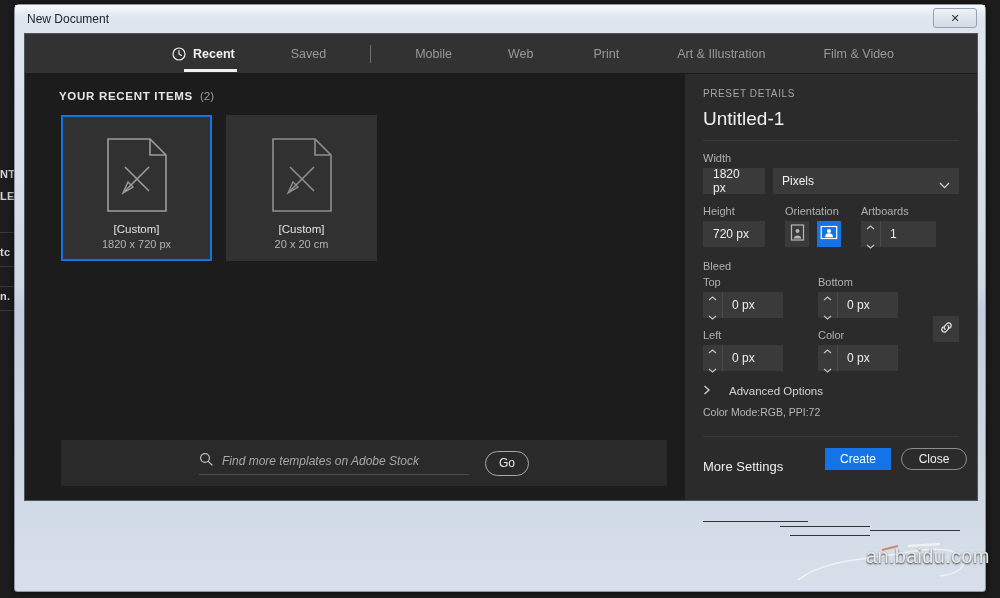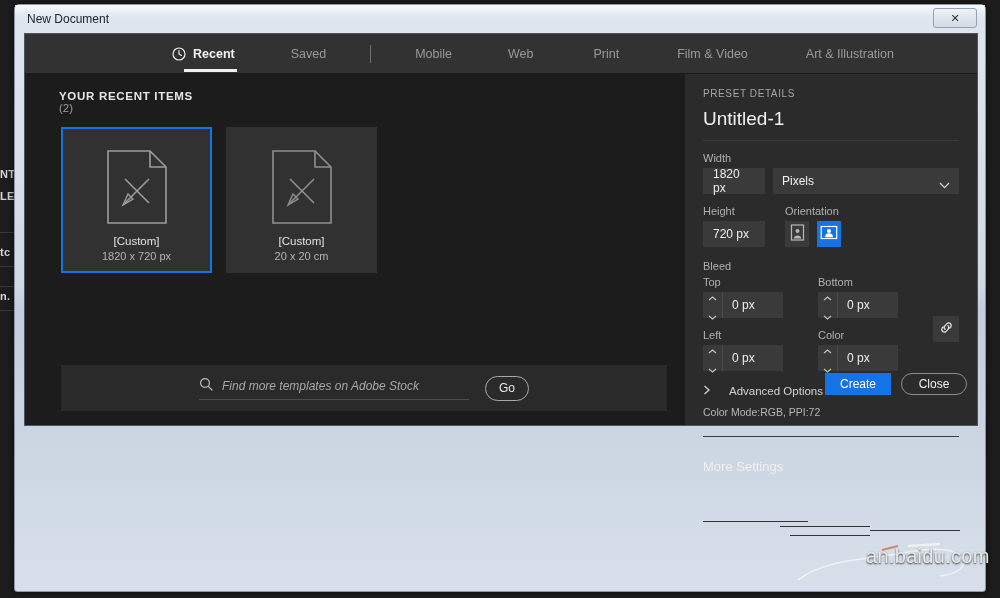--- a/index.html
+++ b/index.html
@@ -39,21 +39,21 @@
   .close-btn {
     position: absolute; right: 8px; top: 3px; width: 44px; height: 20px;
     background: linear-gradient(180deg,#eef2f7,#d2dae5);
     border: 1px solid #97a1b0; border-radius: 3px;
     display: flex; align-items: center; justify-content: center;
   }
   .close-glyph { font-size: 11px; color: #2a2f38; line-height: 1; }
 
   
   .dialog {
-    position: absolute; left: 9px; top: 28px; width: 954px; height: 393px;
+    position: absolute; left: 9px; top: 28px; width: 954px; height: 468px;
     background: #1e1e1e; border: 1px solid #4e545d;
     display: flex; flex-direction: column;
   }
 
   
   .tabbar {
     height: 40px; background: #323232;
     display: flex; align-items: center;
     border-bottom: 1px solid #1a1a1a;
     position: relative;
@@ -69,21 +69,21 @@
   .tab-sep { width: 1px; height: 18px; background: #6d6d6d; }
   .clock-icon { width: 14px; height: 14px; display: inline-block; }
 
   
   .main { flex: 1; display: flex; min-height: 0; }
   .left-pane { width: 699px; background: #1c1c1c; position: relative; display: flex; flex-direction: column; }
   .right-pane { flex: 1; background: #2b2b2b; position: relative; padding: 14px 18px 0 18px; }
 
   
   .recent-head {
-    margin: 16px 0 0 34px; display: flex; align-items: baseline;  flex-direction: column;
+    margin: 16px 0 0 34px; display: flex; align-items: baseline; gap: 7px;
   }
   .recent-title { color: #e6e6e6; font-size: 11.5px; font-weight: bold; letter-spacing: .7px; }
   .recent-count { color: #9b9b9b; font-size: 11.5px; }
   .cards { margin: 13px 0 0 36px; display: flex; gap: 14px; }
   .card {
     width: 151px; height: 146px; background: #313131;
     display: flex; flex-direction: column; align-items: center;
     border: 2px solid transparent; position: relative;
   }
   .card.selected { border-color: #1473e6; }
@@ -220,24 +220,24 @@
         <div class="tab" style="margin-left:42px;">
           <span>Mobile</span>
         </div>
         <div class="tab" style="margin-left:52px;">
           <span>Web</span>
         </div>
         <div class="tab" style="margin-left:56px;">
           <span>Print</span>
         </div>
         <div class="tab" style="margin-left:54px;">
+          <span>Art &amp; Illustration</span>
+        </div>
+        <div class="tab" style="margin-left:54px;">
           <span>Film &amp; Video</span>
-        </div>
-        <div class="tab" style="margin-left:54px;">
-          <span>Art &amp; Illustration</span>
         </div>
       </div>
 
       <div class="main">
 
         <div class="left-pane">
           <div class="recent-head">
             <span class="recent-title">YOUR RECENT ITEMS</span>
             <span class="recent-count">(2)</span>
           </div>
@@ -329,20 +329,38 @@
                     <svg width="18" height="15" viewBox="0 0 18 15">
                       <rect x="1.2" y="1.5" width="15.5" height="12" fill="none" stroke="#ffffff" stroke-width="1.2"></rect>
                       <circle cx="9" cy="6" r="2" fill="#ffffff"></circle>
                       <path d="M5 12.3 a4 4 0 0 1 8 0" fill="#ffffff"></path>
                     </svg>
                   </span>
                 </div>
               </div>
             </div>
 
+            <div>
+              <div class="field-label">Artboards</div>
+              <div class="stepper" style="width:75px;">
+                <div class="stepper-arrows">
+                  <span>
+                    <svg width="9" height="5" viewBox="0 0 9 5">
+                        <path d="M1 4 L4.5 1 L8 4" fill="none" stroke="#c6c6c6" stroke-width="1.1"></path>
+                      </svg>
+                  </span>
+                  <span>
+                    <svg width="9" height="5" viewBox="0 0 9 5">
+                        <path d="M1 1 L4.5 4 L8 1" fill="none" stroke="#c6c6c6" stroke-width="1.1"></path>
+                      </svg>
+                  </span>
+                </div>
+                <div class="stepper-val">1</div>
+              </div>
+            </div>
           </div>
 
           <div class="field-label" style="margin-top:13px;">Bleed</div>
 
           <div style="display:flex; gap:10px; align-items:flex-start;">
             <div style="flex:1;">
               <div style="display:flex; gap:10px;">
                 <div style="width:105px;">
                   <div class="field-label" style="margin-top:0;">Top</div>
                   <div class="stepper" style="width:80px;">

